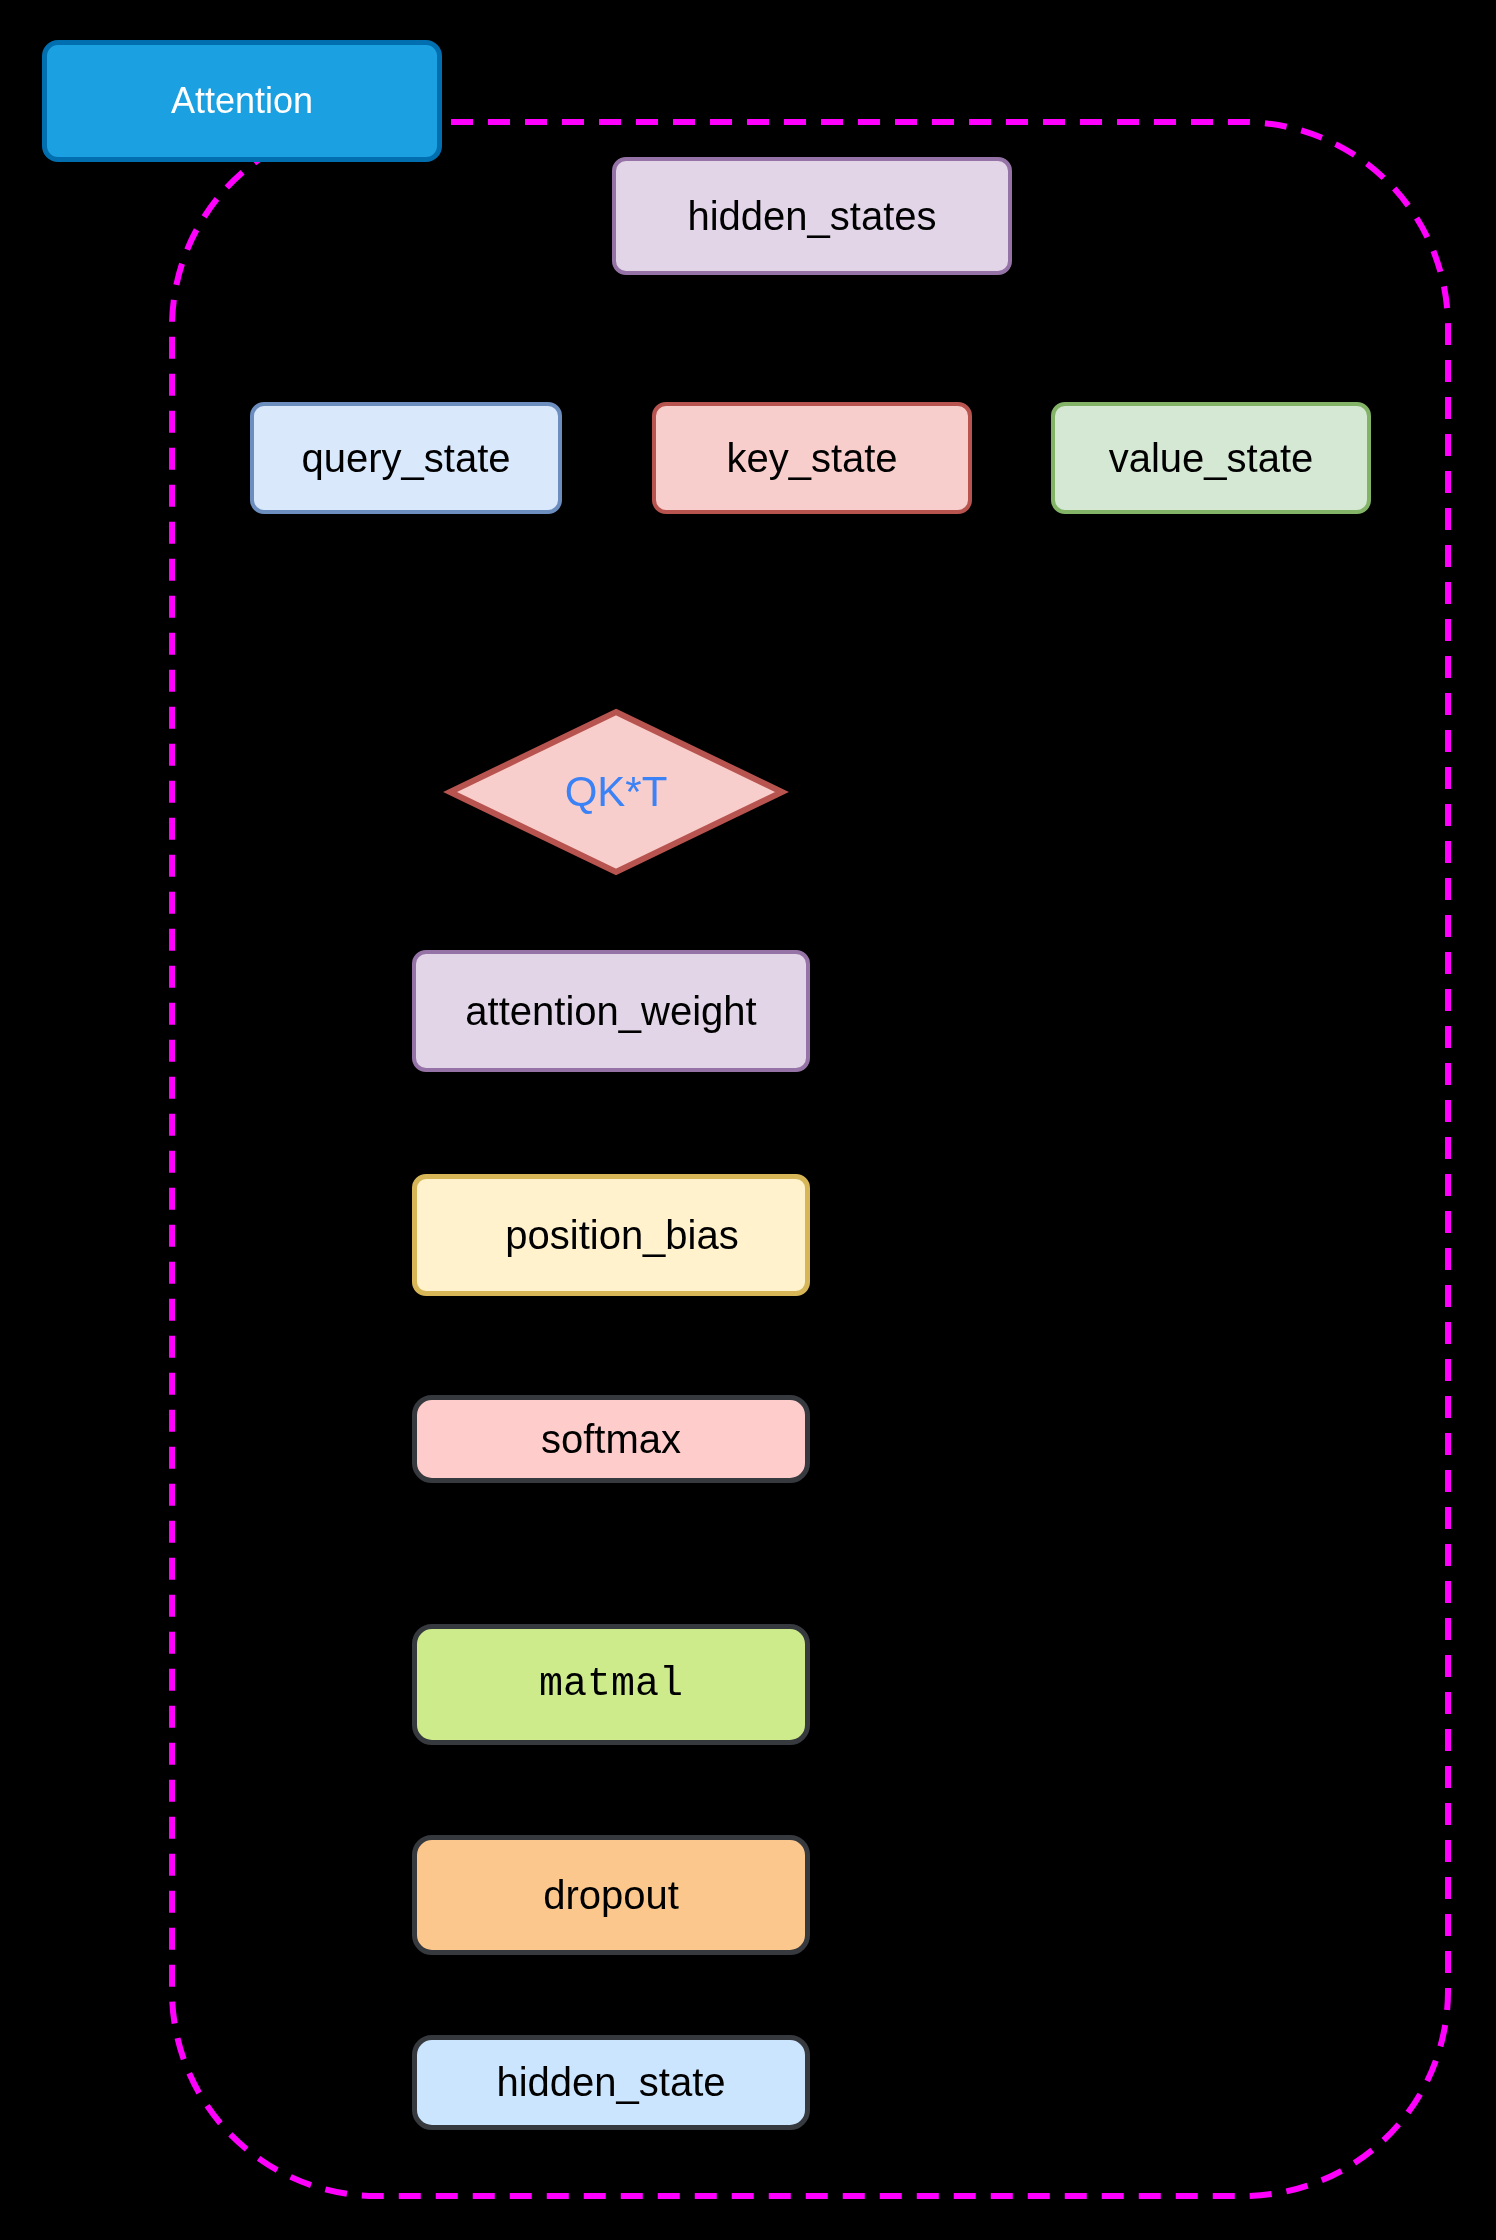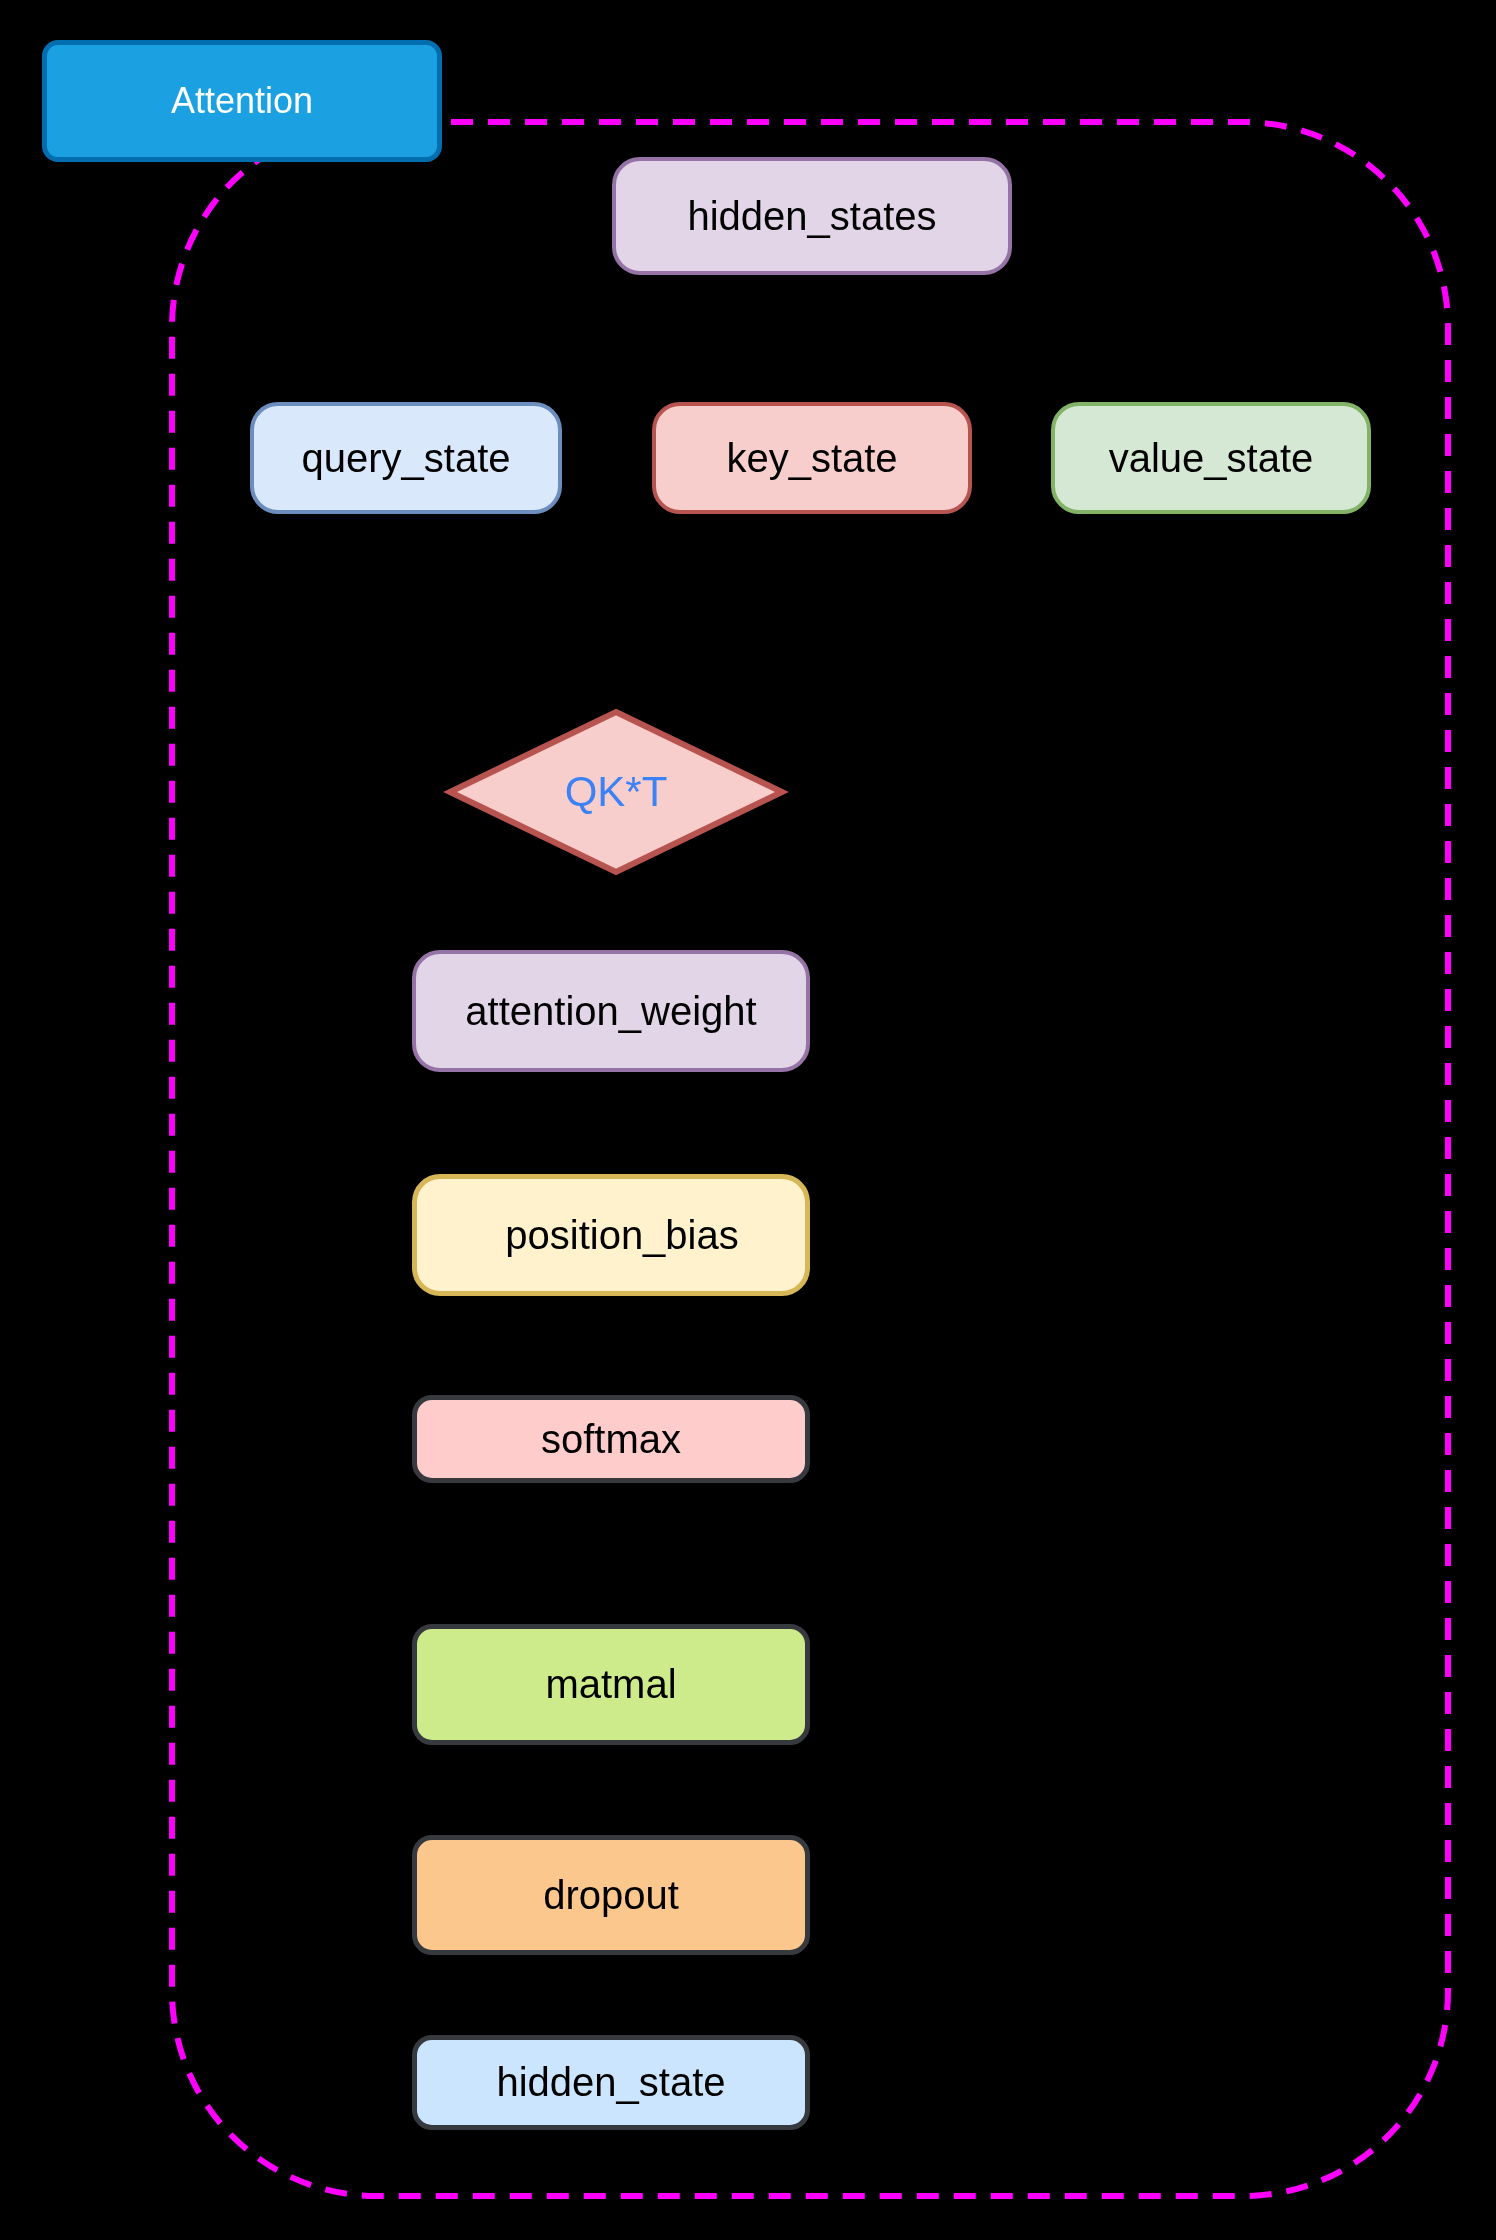--- a/index.html
+++ b/index.html
@@ -31,21 +31,21 @@
     fill:var(--red-fill,#F8CECC);
     stroke:var(--red-stroke,#B85450);
     stroke-width:6;
   }
   .node{
     position:absolute;
     display:flex;
     align-items:center;
     justify-content:center;
     box-sizing:border-box;
-    border-radius:28px;
+    border-radius:14px;
     font-size:40px;
     color:#000;
     text-align:center;
     white-space:nowrap;
   }
   .title-node{
     left:42px; top:40px;
     width:400px; height:122px;
     background:var(--title-fill,#1BA1E2);
     border:5px solid var(--title-stroke,#006EAF);
@@ -54,21 +54,21 @@
     font-size:36px;
     z-index:3;
   }
   .n-hidden-states   {left:612px;  top:157px;  width:400px; height:118px; background:var(--purple-fill); border:4px solid var(--purple-stroke);}
   .n-query-state     {left:250px;  top:402px;  width:312px; height:112px; background:var(--blue-fill);   border:4px solid var(--blue-stroke);}
   .n-key-state       {left:652px;  top:402px;  width:320px; height:112px; background:var(--red-fill);    border:4px solid var(--red-stroke);}
   .n-value-state     {left:1051px; top:402px;  width:320px; height:112px; background:var(--green-fill);  border:4px solid var(--green-stroke);}
   .n-attention-weight{left:412px;  top:950px;  width:398px; height:122px; background:var(--purple-fill); border:4px solid var(--purple-stroke);}
   .n-position-bias   {left:412px;  top:1174px; width:398px; height:122px; background:var(--yellow-fill); border:5px solid var(--yellow-stroke);padding-left:22px;}
   .n-softmax         {left:412px;  top:1395px; width:398px; height:88px; background:var(--pink-fill);   border:5px solid var(--dark-stroke); border-radius:20px;}
-  .n-matmal          {left:412px;  top:1624px; width:398px; height:121px; background:var(--lightgreen-fill); border:5px solid var(--dark-stroke); border-radius:20px;}
+  .n-matmal          {left:412px;  top:1624px; width:398px; height:121px; background:var(--lightgreen-fill); border:5px solid var(--dark-stroke); border-radius:20px;font-family:Liberation Mono, monospace;}
   .n-dropout         {left:412px;  top:1835px; width:398px; height:120px; background:var(--orange-fill); border:5px solid var(--dark-stroke); border-radius:20px;text-align:right;}
   .n-hidden-state    {left:412px;  top:2035px; width:398px; height:95px; background:var(--lightblue-fill); border:5px solid var(--dark-stroke); border-radius:20px;}
   .qkt-label{
     position:absolute;
     left:450px; top:712px;
     width:332px; height:160px;
     display:flex;
     align-items:center;
     justify-content:center;
     font-size:42px;

